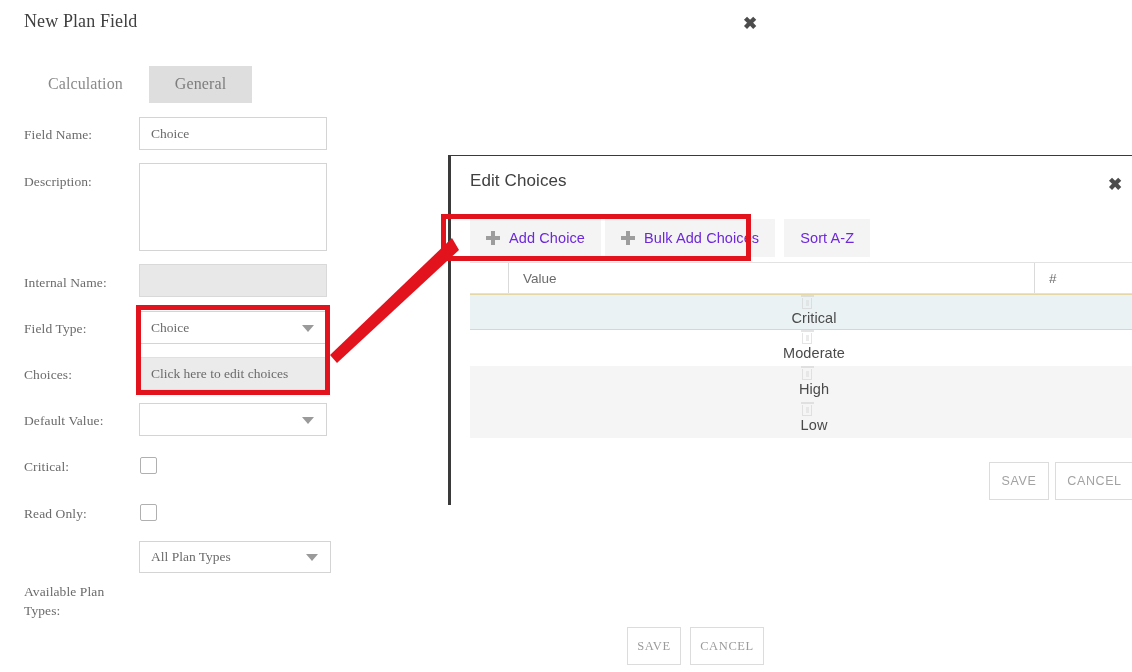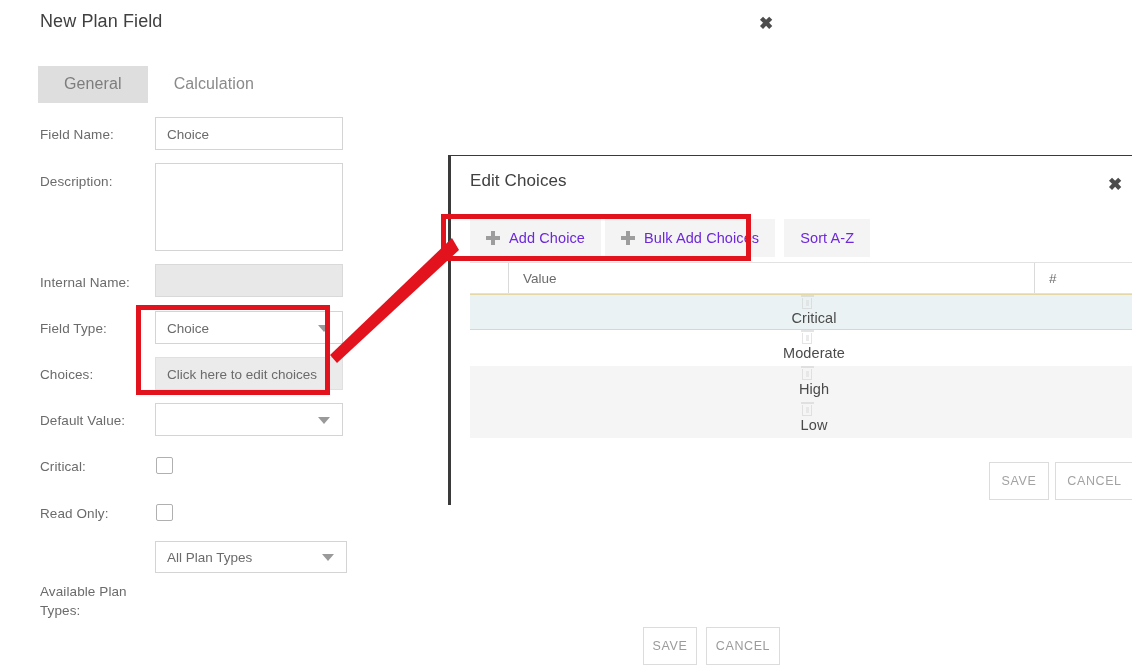--- a/index.html
+++ b/index.html
@@ -15,24 +15,25 @@
     position: relative;
     width: 1132px;
     height: 672px;
     background: #ffffff;
     overflow: hidden;
   }
 
   
   #plan-dialog {
     position: absolute;
-    left: 16px; top: 0;
+    left: 0; top: 0;
     width: 790px;
     height: 672px;
     background: #ffffff;
+    font-family: Liberation Serif, serif;
   }
   #dialog-title {
     position: absolute;
     left: 24px; top: 11px;
     font-size: 18px;
     color: #404040;
     font-weight: 400;
     letter-spacing: .1px;
   }
   #dialog-close {
@@ -298,22 +299,22 @@
 <body>
 
 <div id="screen">
 
   <div id="plan-dialog">
 
     <div id="dialog-title">New Plan Field</div>
     <div id="dialog-close">✖</div>
 
     <div class="tabstrip">
+      <div class="tab">Calculation</div>
       <div class="tab active">General</div>
-      <div class="tab">Calculation</div>
     </div>
 
     <div class="flabel" style="left:24px; top:127px;">Field Name:</div>
     <div class="fctl" style="left:139px; top:117px; width:188px; height:33px;">
       <span class="txt">Choice</span>
     </div>
 
     <div class="flabel" style="left:24px; top:174px;">Description:</div>
     <div class="fctl ta" style="left:139px; top:163px; width:188px; height:88px;">
       <span class="txt"></span>

